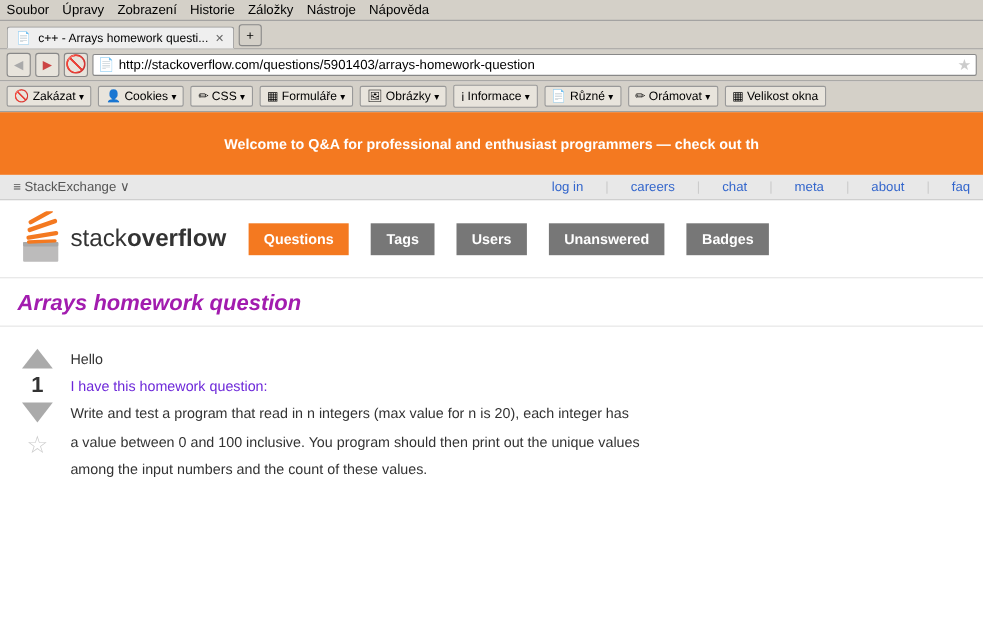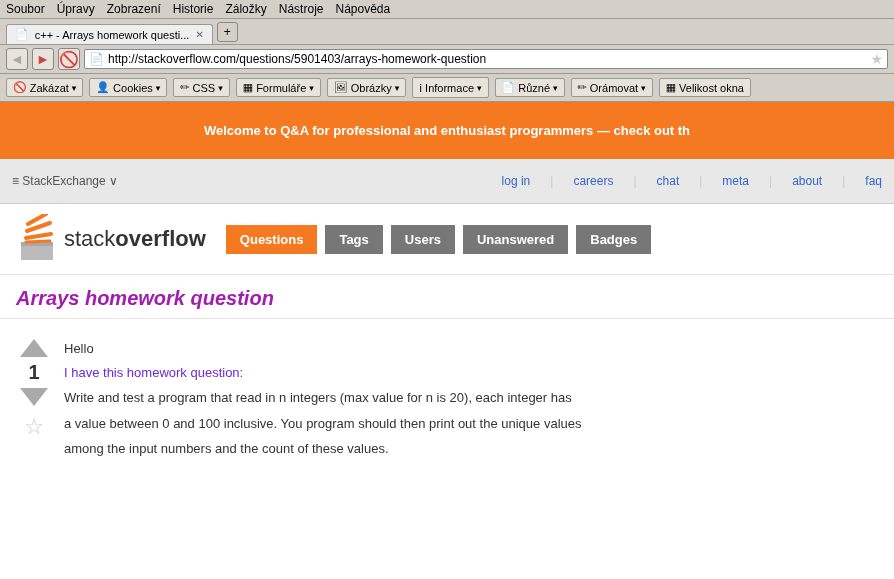--- a/index.html
+++ b/index.html
@@ -116,21 +116,21 @@
       text-align: center;
       padding: 21px;
       font-size: 13px;
       font-weight: bold;
     }
 
     
     .se-bar {
       background: #e8e8e8;
       border-bottom: 1px solid #ccc;
-      padding: 15px 12px;
+      padding: 4px 12px;
       display: flex;
       align-items: center;
       justify-content: space-between;
       font-size: 12px;
       color: #555;
     }
     .se-bar-left { display: flex; align-items: center; gap: 4px; }
     .se-bar-right { display: flex; gap: 20px; }
     .se-bar-right a { color: #36c; text-decoration: none; }
     .se-bar-right span { color: #ccc; }
@@ -145,21 +145,21 @@
     }
     .so-logo {
       display: flex;
       align-items: center;
       gap: 6px;
       text-decoration: none;
     }
 
     .so-nav {
       display: flex;
-      gap: 8px;
+      gap: 20px;
     }
     .so-nav-btn {
       padding: 7px 14px;
       background: #777;
       color: #fff;
       font-size: 13px;
       font-weight: bold;
       border: none;
       cursor: pointer;
       text-decoration: none;

